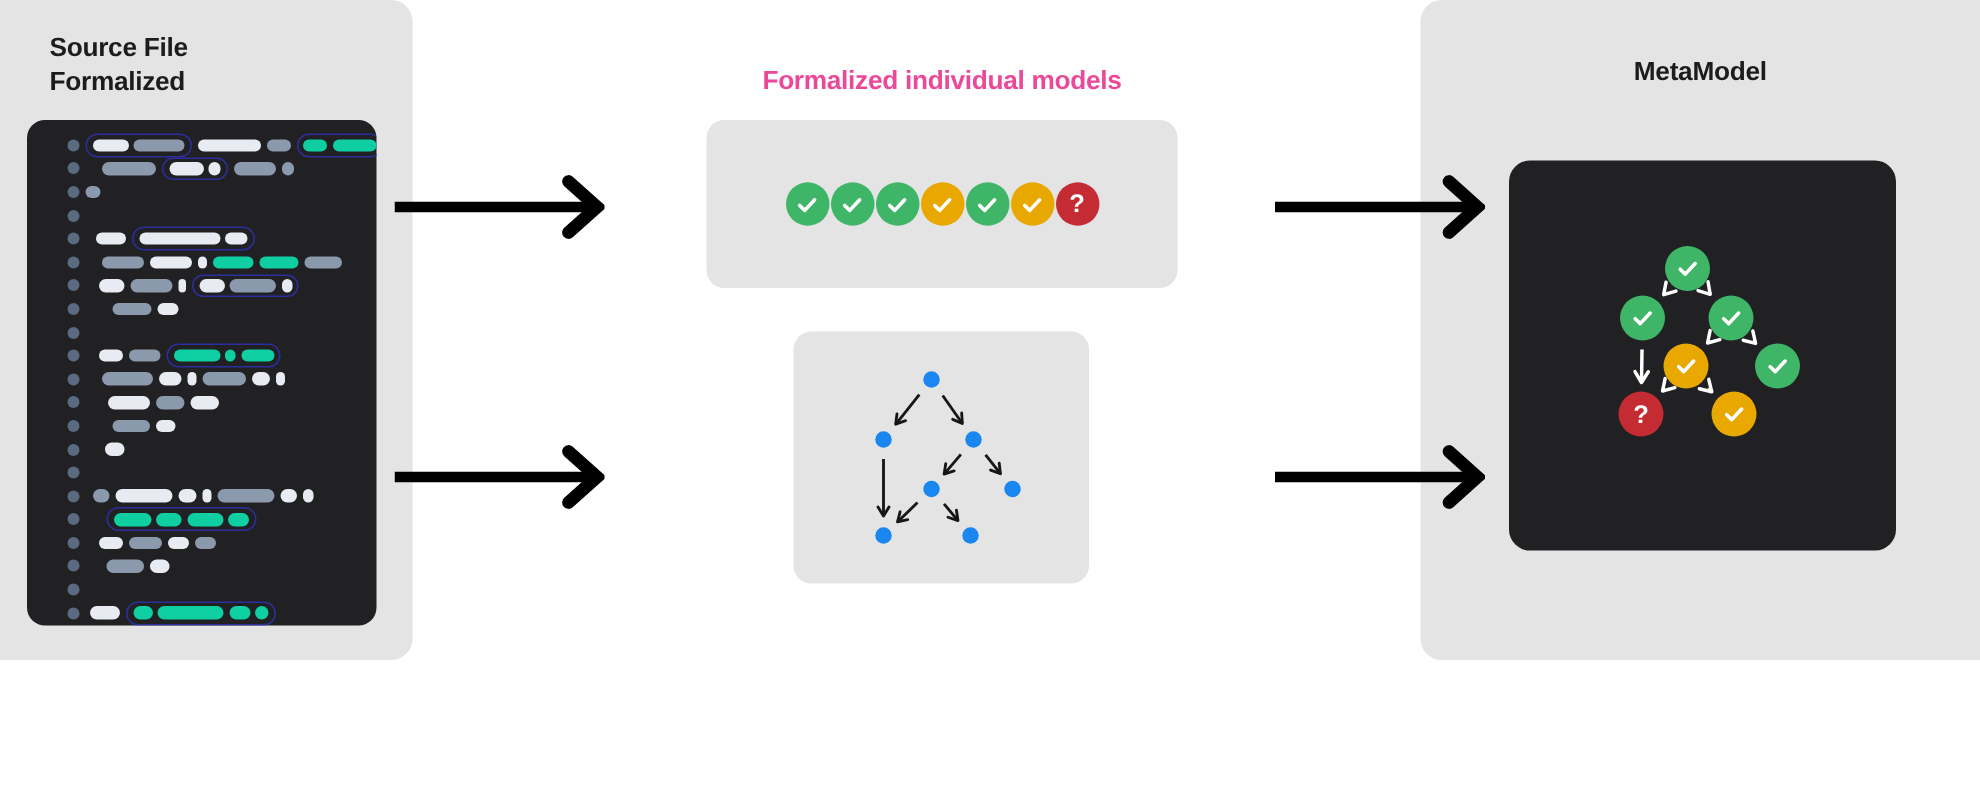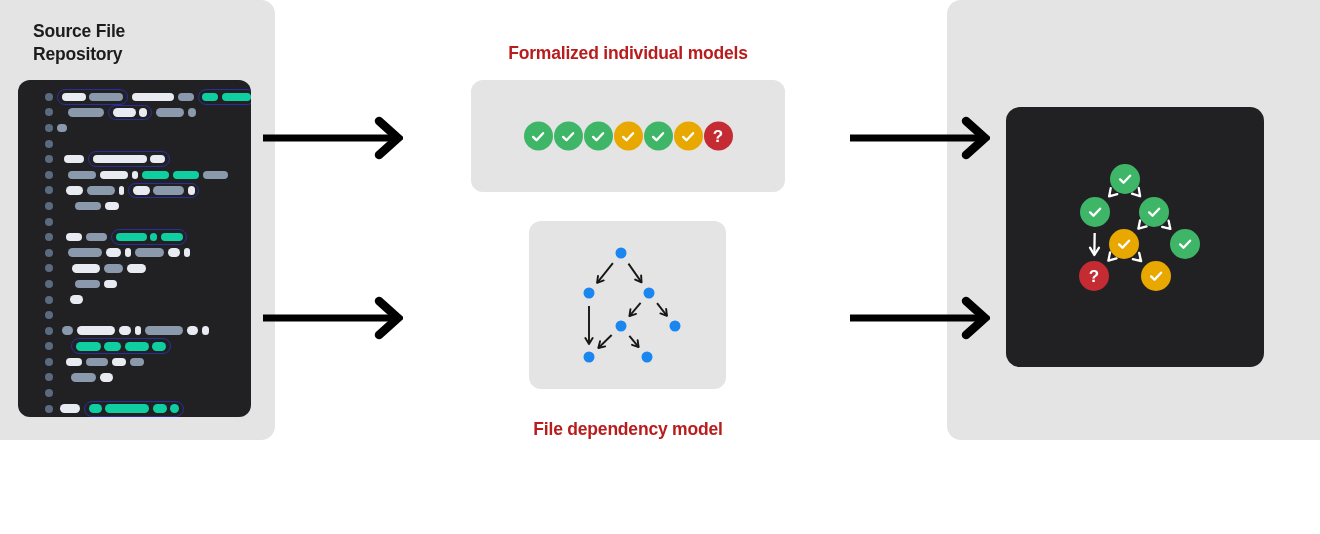--- a/index.html
+++ b/index.html
@@ -100,21 +100,21 @@
   }
   .sel .tok { margin-right: 3.5px; }
   .sel .tok:last-child { margin-right: 0; }
   .ind { flex: 0 0 auto; }
 
   
   .mid-title {
     position: absolute;
     font-size: 17.5px;
     font-weight: bold;
-    color: #b91c1c;
+    color: #ec4899;
     text-align: center;
     letter-spacing: -0.2px;
   }
   #title-formalized { left: 428px; top: 43px; width: 400px; }
   #title-filedep    { left: 428px; top: 419px; width: 400px; }
 
   #card-formalized {
     position: absolute;
     left: 471px; top: 80px;
     width: 314px; height: 112px;
@@ -205,21 +205,21 @@
 </style>
 </head>
 <body>
 
 <div class="stage">
 
   <div class="panel" id="panel-source"></div>
 
   <div class="panel-title" id="title-source">
     <span>Source File</span><br>
-    <span>Repository</span>
+    <span>Formalized</span>
   </div>
 
   <div id="code-card">
     <div class="code-rows" id="code-rows">
         <div class="code-row">
           <div class="gutter"></div>
           <div class="sel">
             <div class="tok light" style="width: 24px;"></div>
             <div class="tok slate" style="width: 34px;"></div>
           </div>
@@ -460,23 +460,23 @@
         <div class="dot-node" style="left: 92px; top: 32px; background: rgb(26, 134, 240);"></div>
         <div class="dot-node" style="left: 60px; top: 72px; background: rgb(26, 134, 240);"></div>
         <div class="dot-node" style="left: 120px; top: 72px; background: rgb(26, 134, 240);"></div>
         <div class="dot-node" style="left: 92px; top: 105px; background: rgb(26, 134, 240);"></div>
         <div class="dot-node" style="left: 146px; top: 105px; background: rgb(26, 134, 240);"></div>
         <div class="dot-node" style="left: 60px; top: 136px; background: rgb(26, 134, 240);"></div>
         <div class="dot-node" style="left: 118px; top: 136px; background: rgb(26, 134, 240);"></div>
       </div>
   </div>
 
-  <div class="mid-title" id="title-filedep">File dependency model</div>
 
   <div class="panel" id="panel-meta"></div>
+  <div class="panel-title" id="title-meta">MetaModel</div>
 
   <div id="meta-card">
     <svg class="graph-svg" id="meta-edges" viewBox="0 0 258 260">
         <g>
           <line x1="104.87387132607743" y1="87.53874154131482" x2="103.12612867392257" y2="89.46125845868518" stroke="#ffffff" stroke-width="2.3" stroke-linecap="butt"></line>
           <path d="M 104.7131876920841 81.11073490187319 L 103.12612867392257 89.46125845868518 L 111.28806054323138 87.0878920392798" fill="none" stroke="#ffffff" stroke-width="2.3" stroke-linecap="round" stroke-linejoin="round"></path>
         </g>
         <g>
           <line x1="132.86240676230224" y1="87.7744628674474" x2="134.13759323769776" y2="89.2255371325526" stroke="#ffffff" stroke-width="2.3" stroke-linecap="butt"></line>
           <path d="M 126.0167936252551 86.7150364544903 L 134.13759323769776 89.2255371325526 L 132.69140671234777 80.84946737795431" fill="none" stroke="#ffffff" stroke-width="2.3" stroke-linecap="round" stroke-linejoin="round"></path>

